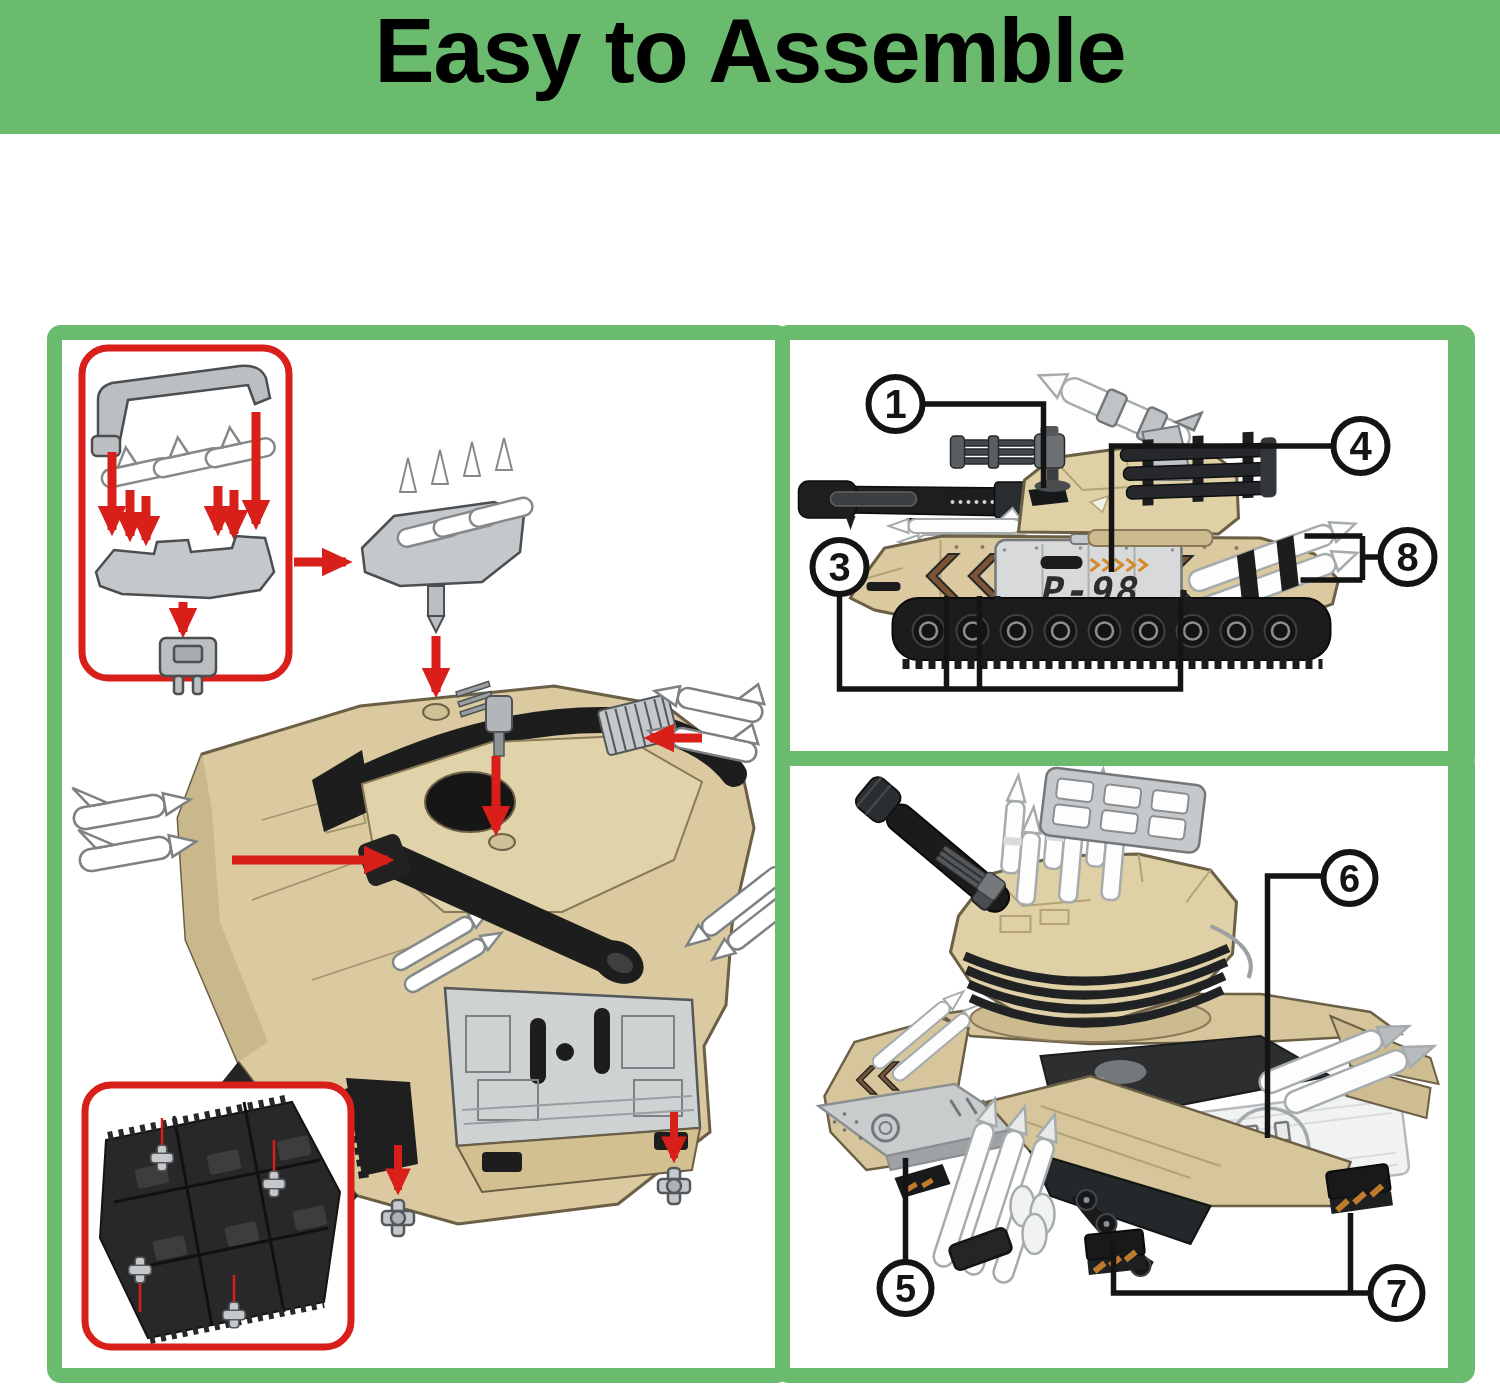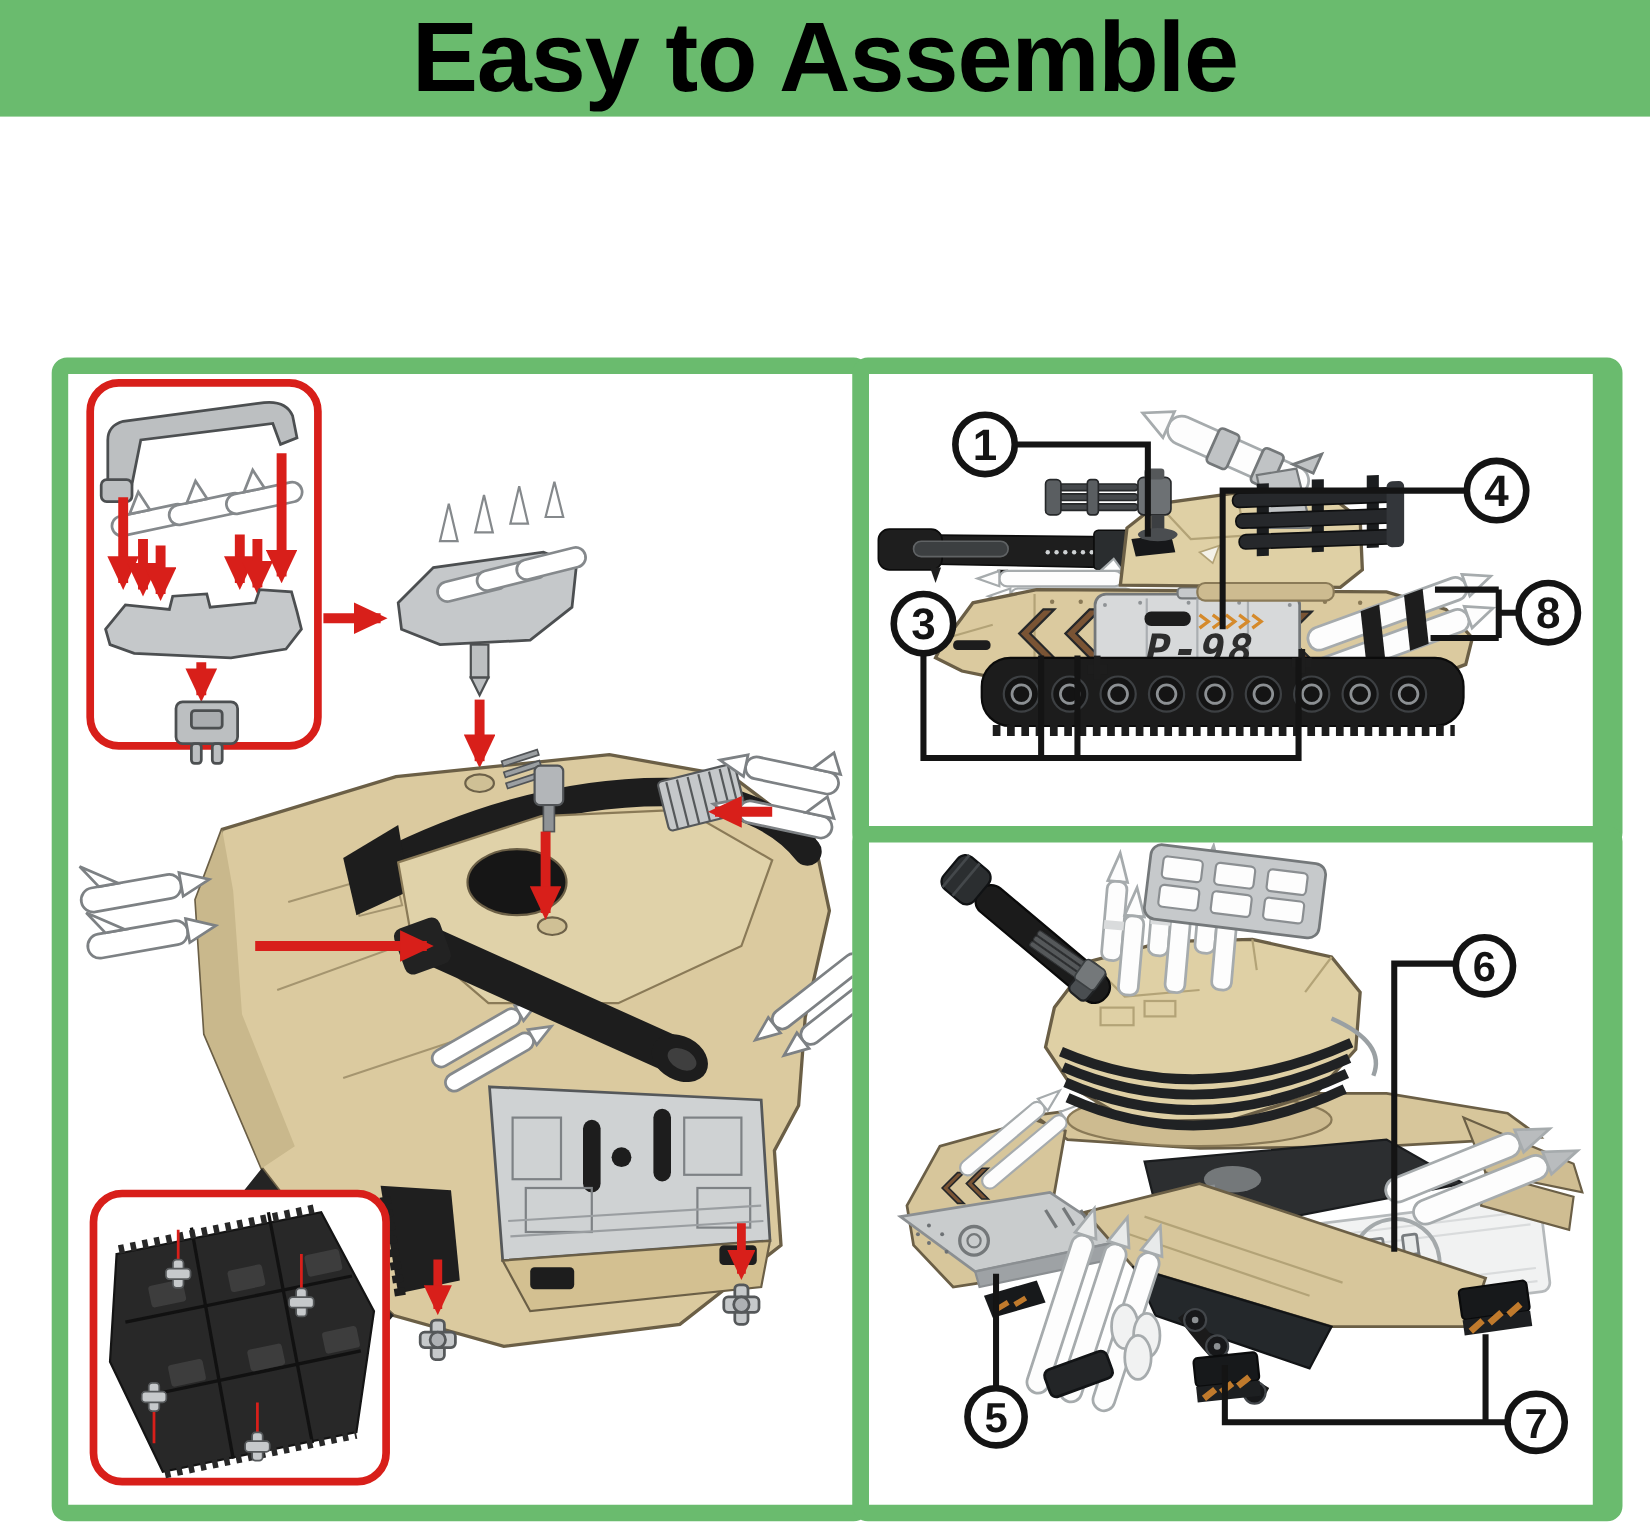--- a/index.html
+++ b/index.html
@@ -1,22 +1,22 @@
 <!DOCTYPE html>
 <html><head>
 <meta charset="utf-8">
 <style>
   html,body{margin:0;padding:0;}
   body{
     width:1500px;height:1387px;position:relative;background:#ffffff;
     font-family:"Liberation Sans", sans-serif;overflow:hidden;
   }
   .header{
-    position:absolute;left:0;top:0;width:1500px;height:106px;background:#6abb6e;
-    display:flex;align-items:center;justify-content:center;
+    position:absolute;left:0;top:0;width:1500px;height:134px;background:#6abb6e;
+    display:flex;align-items:flex-start;justify-content:center;
   }
   .title{
     font-size:90px;font-weight:bold;color:#000;letter-spacing:-1px;white-space:nowrap;
   }
   .panel{
     position:absolute;border:15px solid #6abb6e;border-radius:14px;background:#fff;
     box-sizing:border-box;
   }
   #panel-left{left:47px;top:325px;width:743px;height:1058px;}
   #panel-tr{left:775px;top:325px;width:700px;height:446px;border-right-width:27px;}

